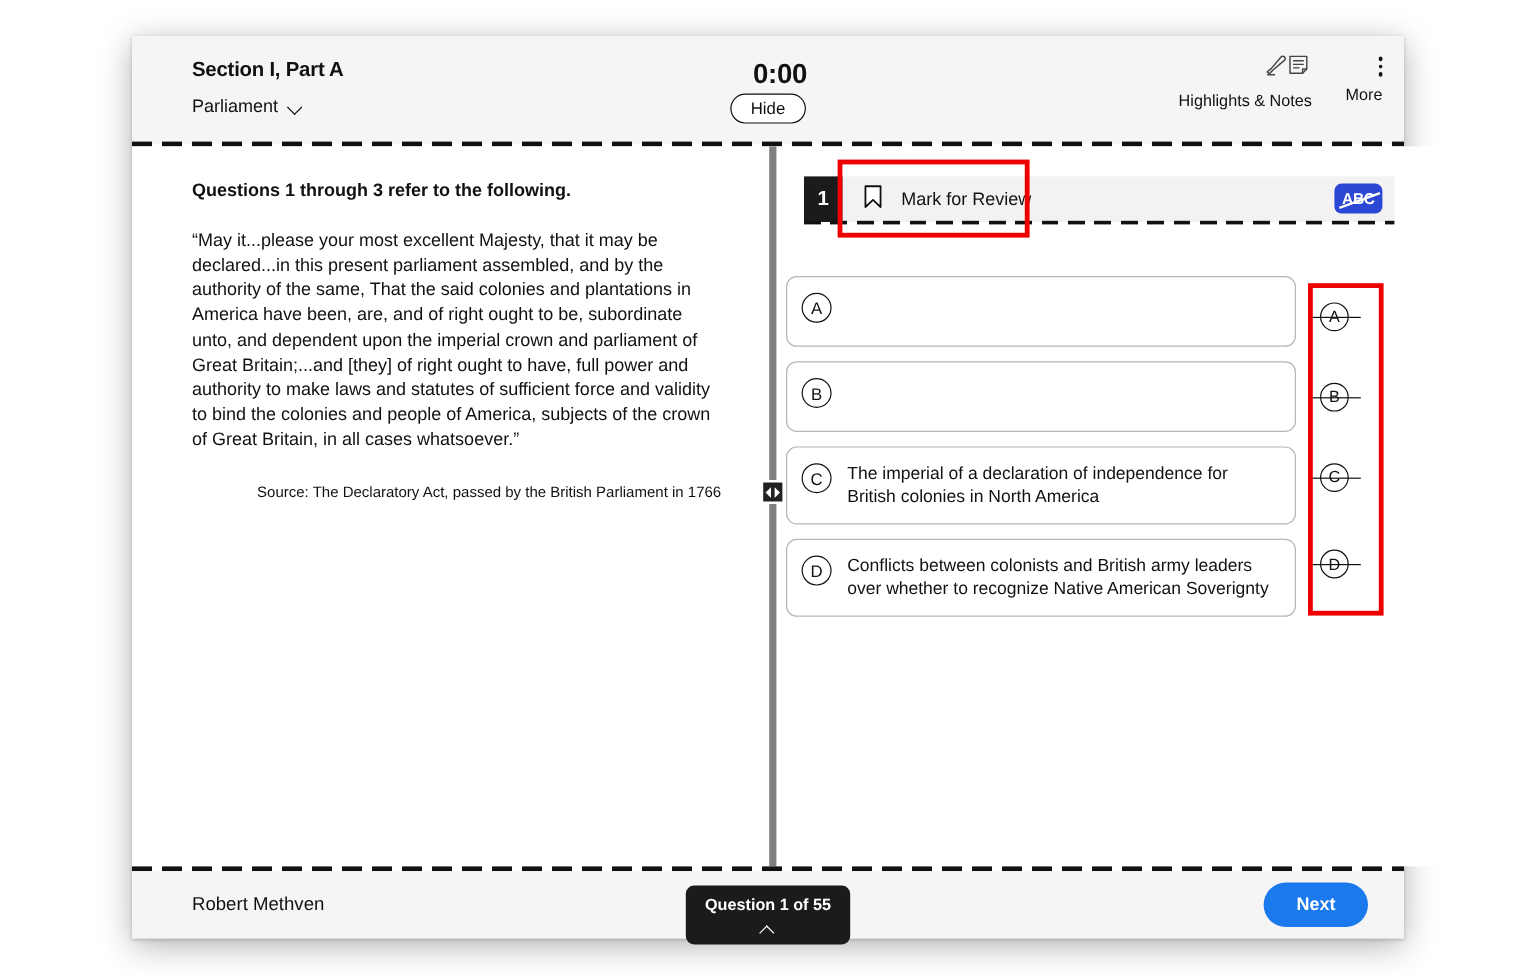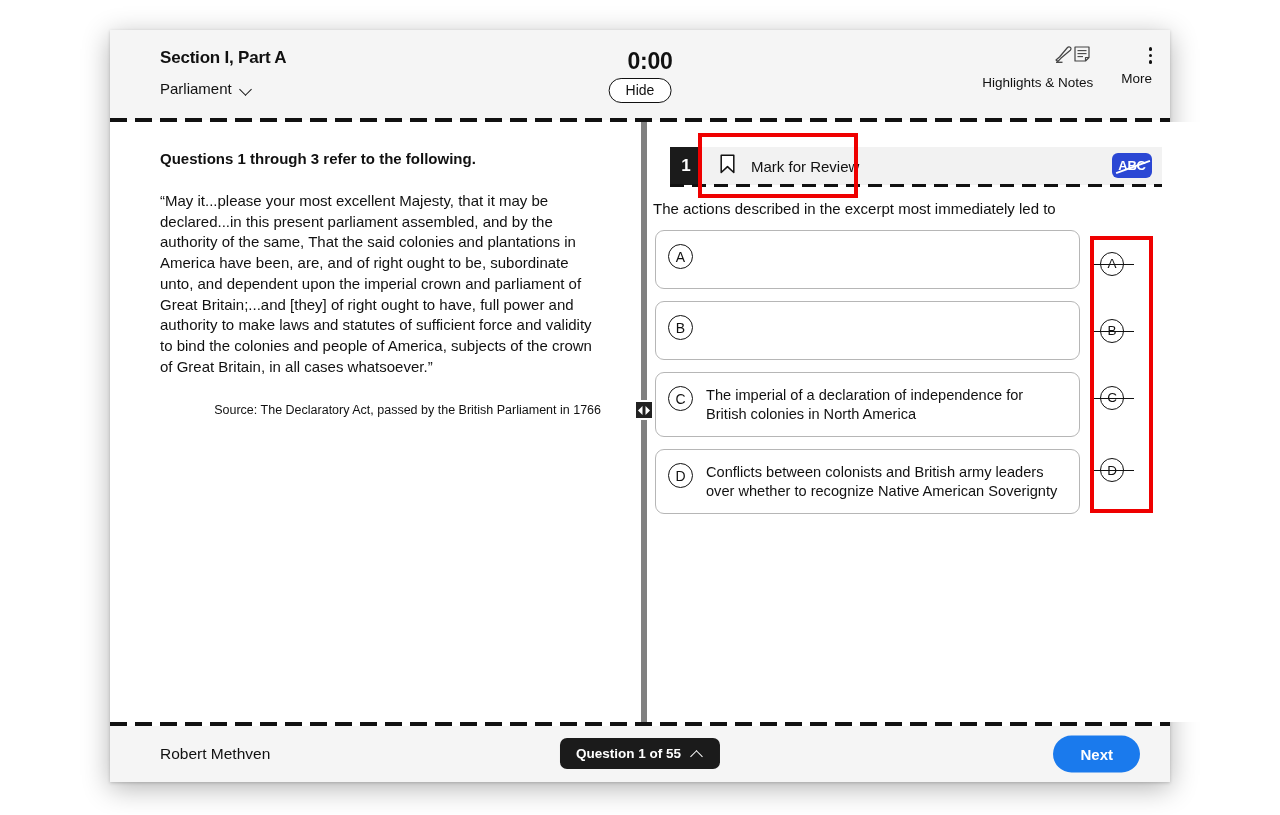--- a/index.html
+++ b/index.html
@@ -201,21 +201,21 @@
   }
   .student-name {
     position: absolute; left: 50px; top: 50%; transform: translateY(-50%);
     font-size: 15.5px; color: #111;
   }
   .qnav {
     position: absolute; left: 50%; transform: translateX(-50%); top: 50%;
     margin-top: -16px;
     background: #1b1b1b; color: #fff; border-radius: 7px;
     padding: 8px 16px; font-size: 13.5px; font-weight: bold;
-    display: flex; align-items: center; gap: 10px; cursor: pointer;
+    display: flex; align-items: center; gap: 10px; cursor: pointer; flex-direction: column;
   }
   .next-btn {
     position: absolute; right: 30px; top: 50%; transform: translateY(-50%);
     background: #1a7aed; color: #fff; border: none; border-radius: 999px;
     padding: 10px 27px; font-size: 15px; font-weight: bold; cursor: pointer;
     font-family: "Liberation Sans", sans-serif;
   }
 </style>
 </head>
 <body>
@@ -293,21 +293,20 @@
             </span>
             <span class="mark-review-label">Mark for Review</span>
           </div>
           <div class="abc-btn">
             <span class="abc-text">ABC</span>
             <span class="strike"></span>
           </div>
         </div>
         <div class="q-headerbar-dash"></div>
 
-        <div class="q-stem">The actions described in the excerpt most immediately led to</div>
 
         <div class="choices">
           <div class="choice">
             <span class="choice-letter">A</span>
           </div>
           <div class="choice">
             <span class="choice-letter">B</span>
           </div>
           <div class="choice">
             <span class="choice-letter">C</span>

